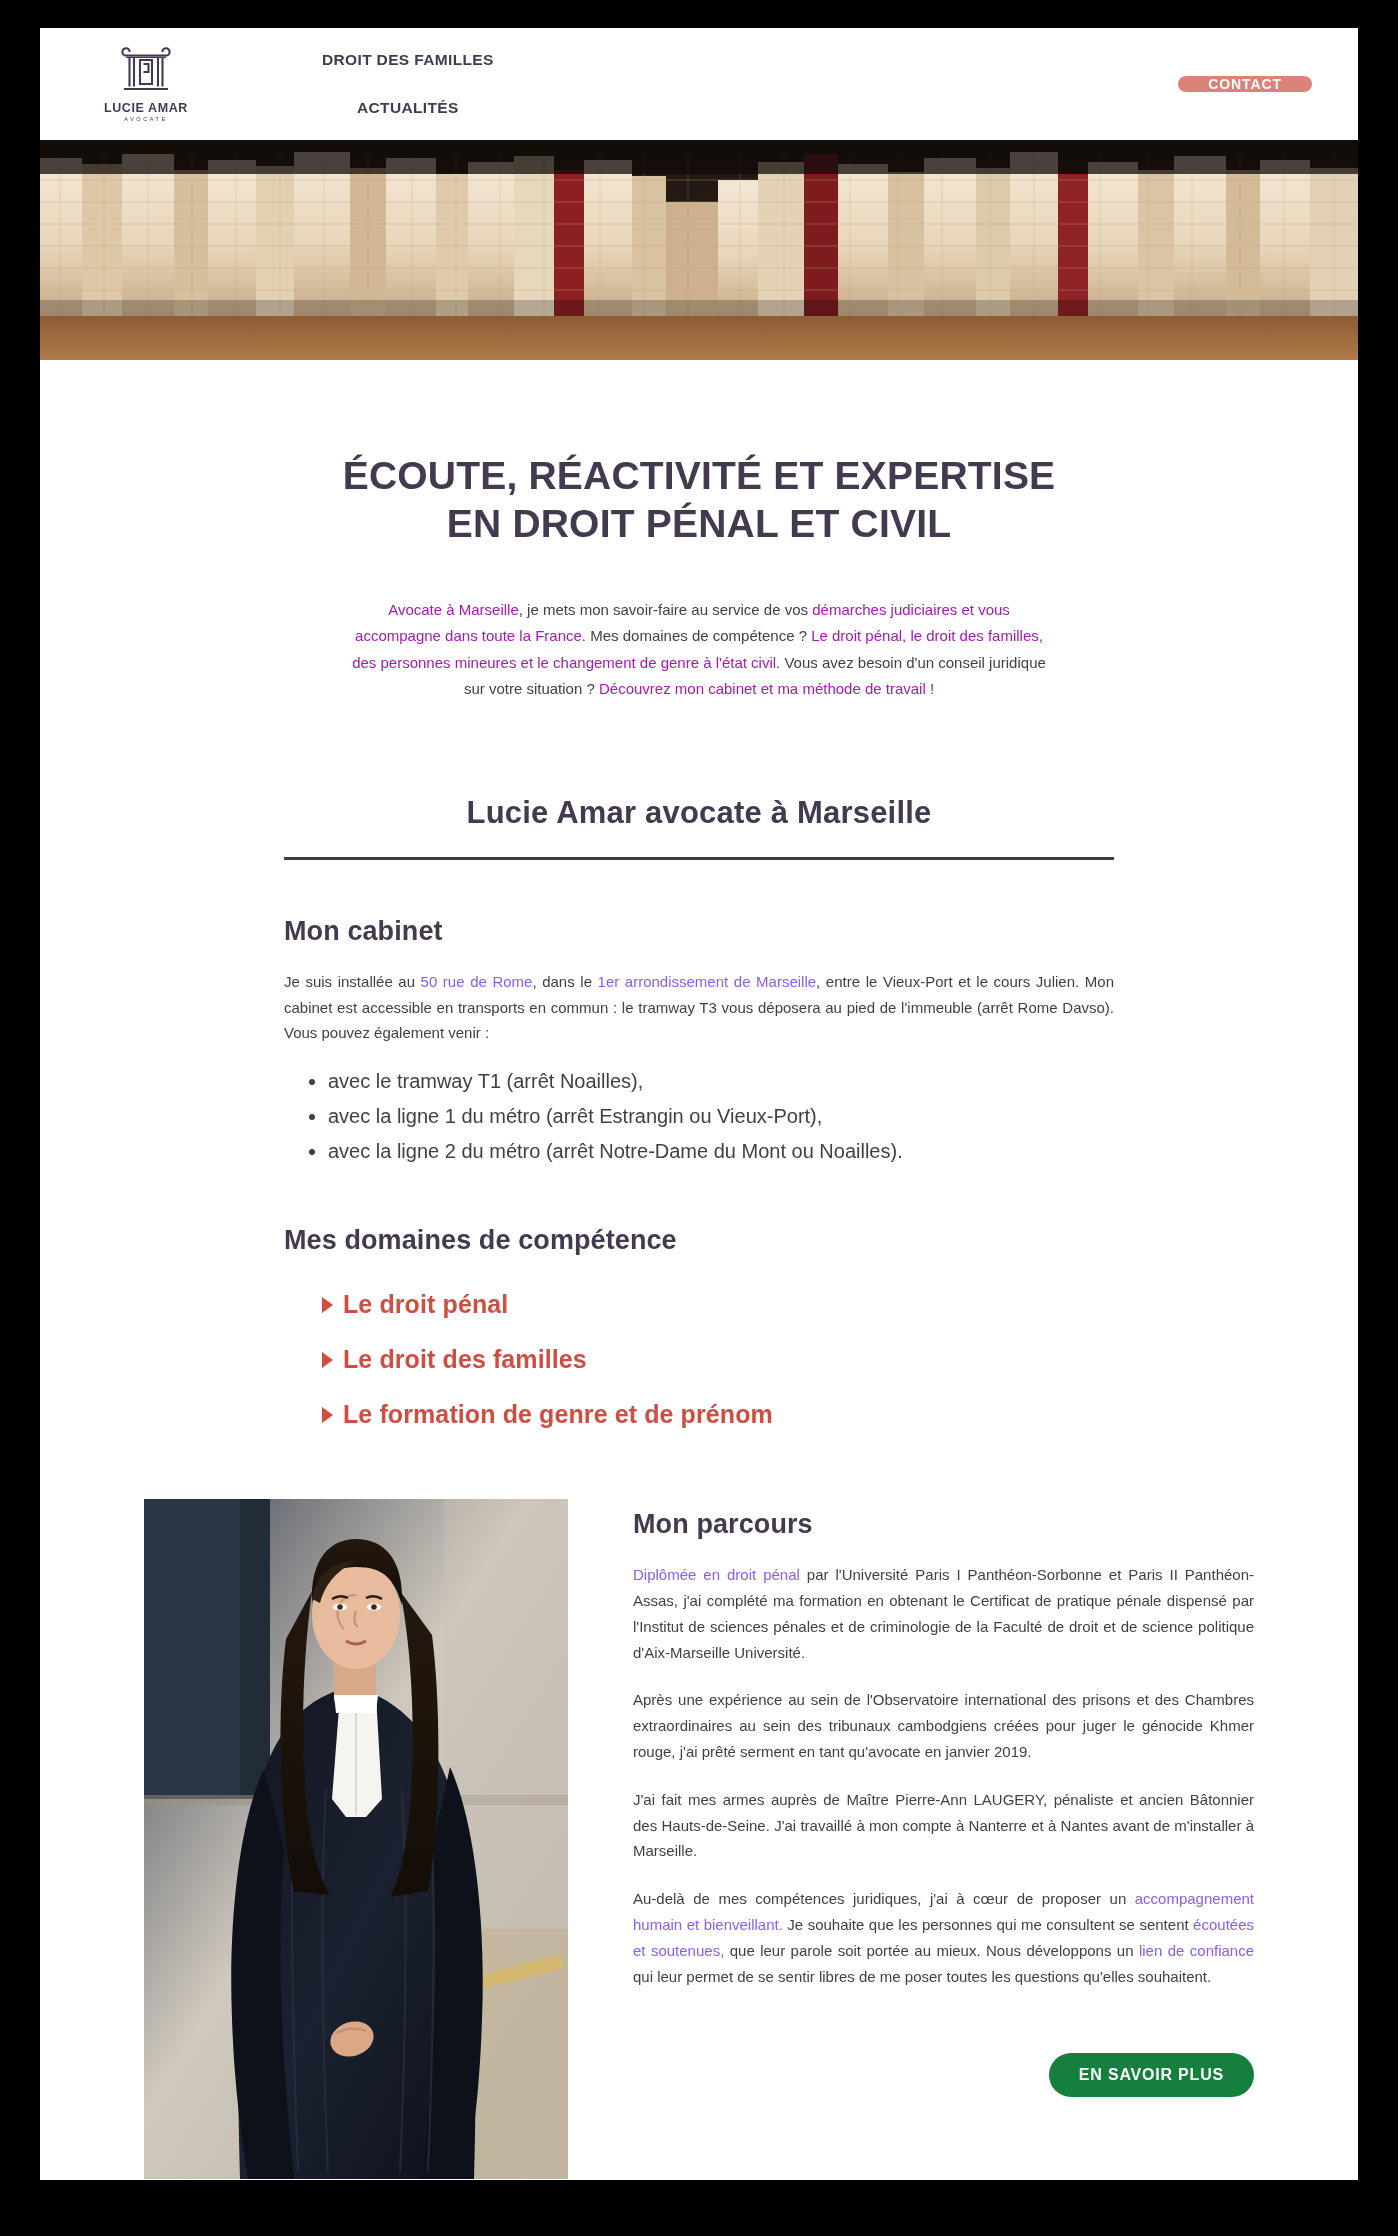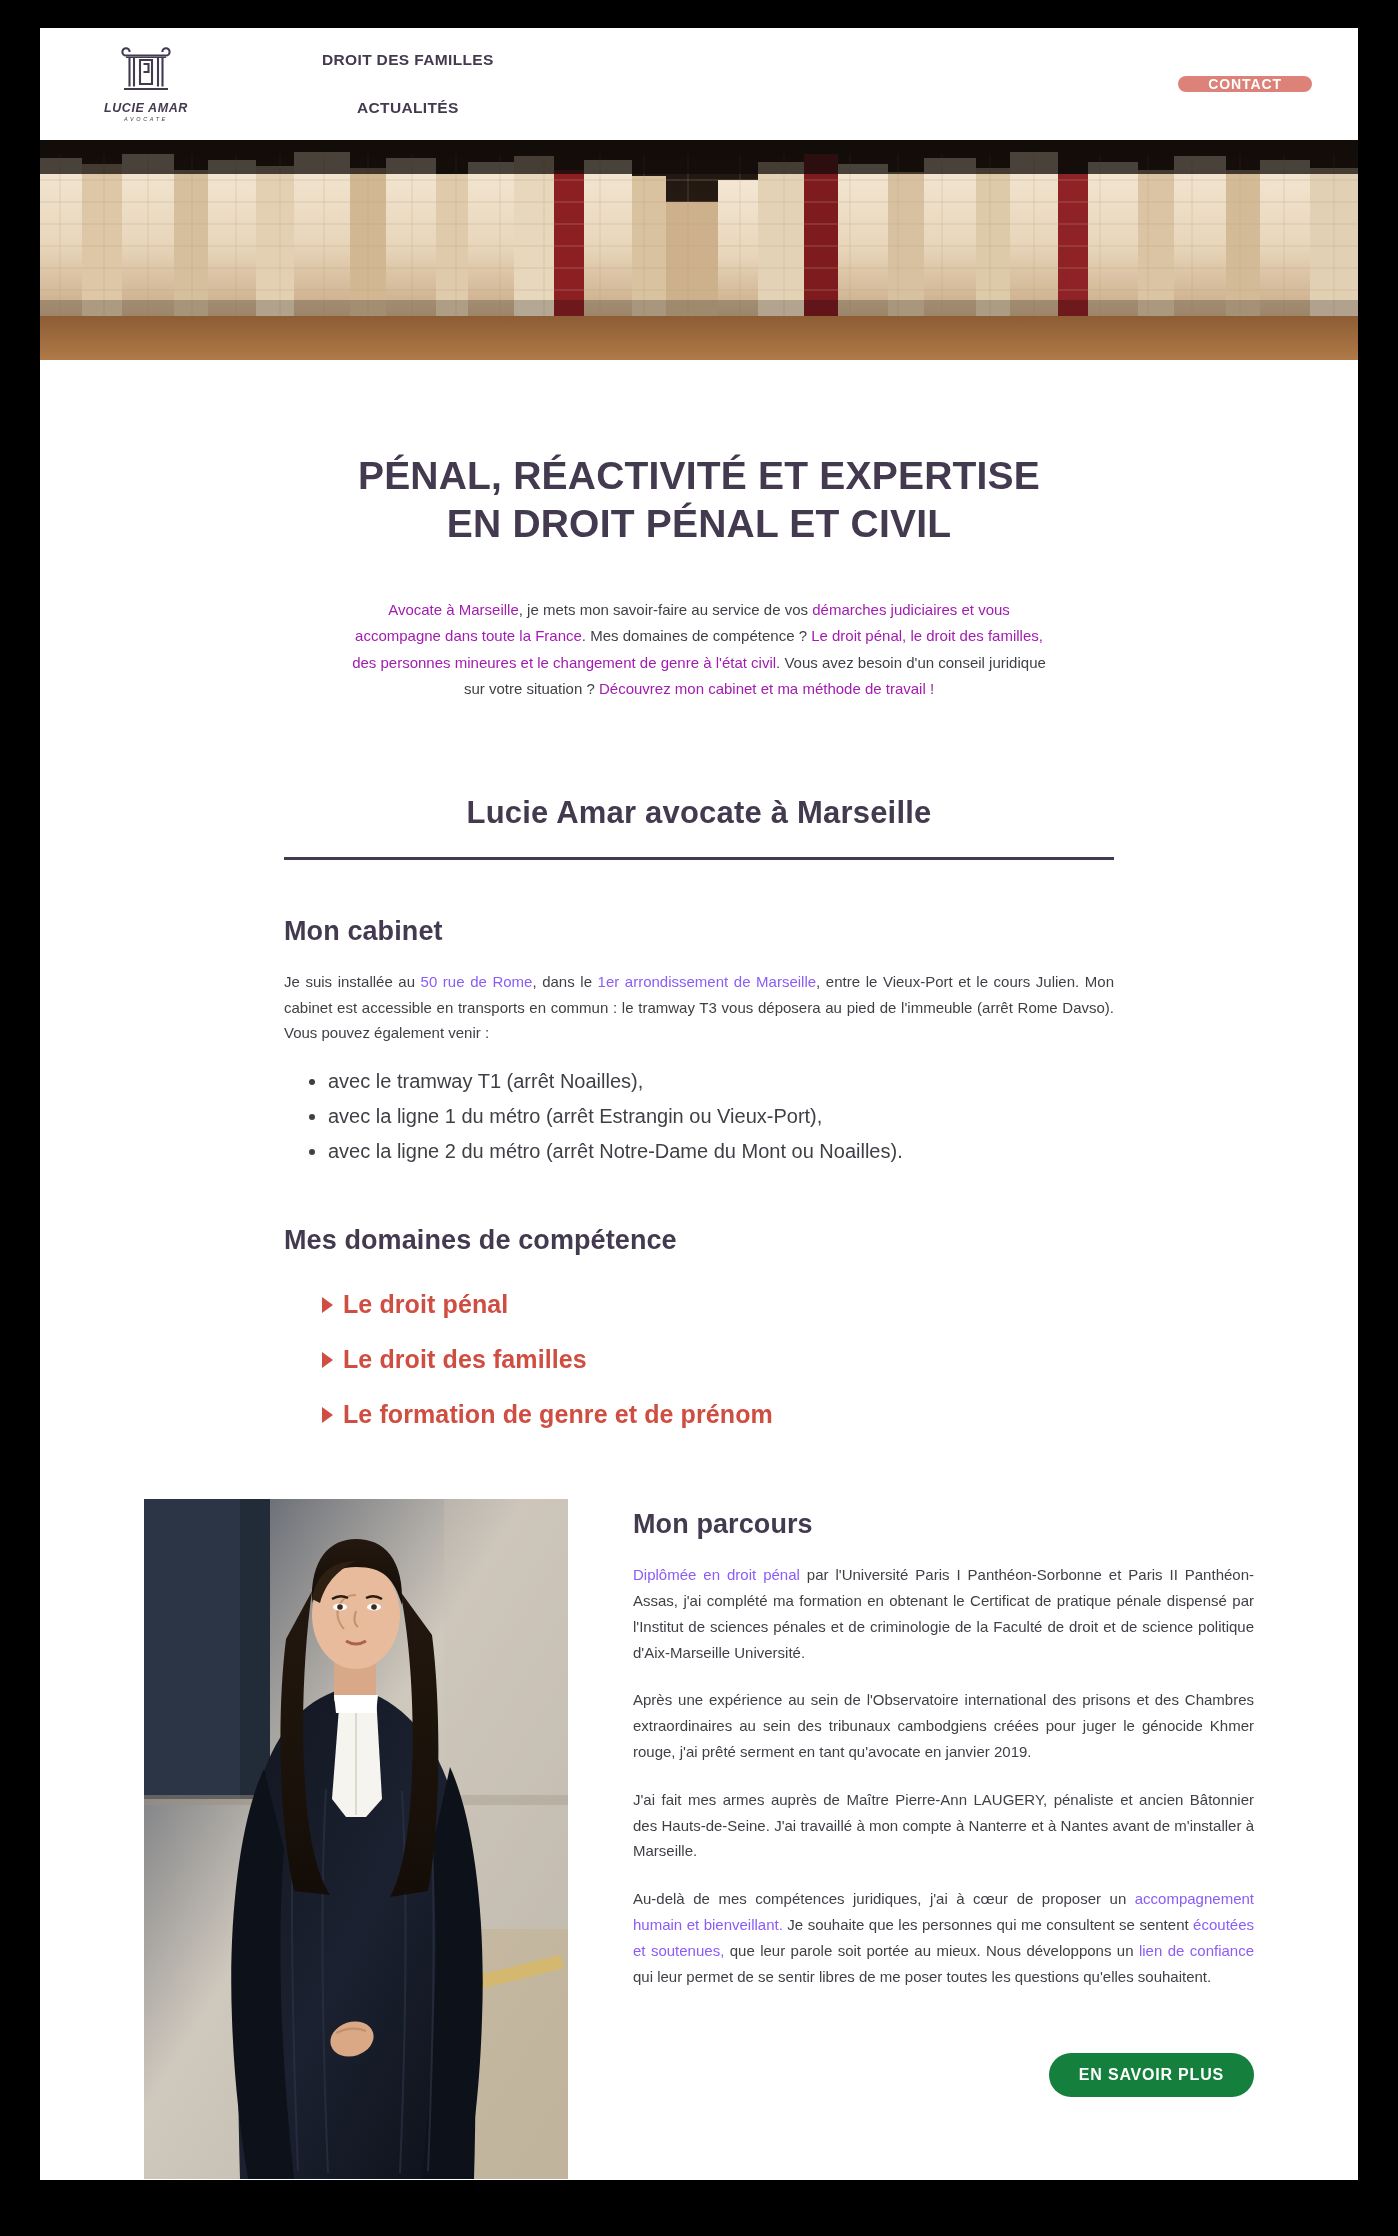--- a/index.html
+++ b/index.html
@@ -34,21 +34,20 @@
     padding: 0 46px 0 50px;
     box-sizing: border-box;
   }
   .logo-block {
     width: 112px;
     display: flex;
     flex-direction: column;
     align-items: center;
     justify-content: center;
     flex: none;
-    font-style: italic;
   }
   .logo-mark { display:block; }
   .logo-name {
     font-size: 12.5px;
     letter-spacing: 0.6px;
     font-weight: 700;
     color: #433a50;
     margin-top: 2px;
     line-height: 1;
   }
@@ -355,21 +354,21 @@
         </g>
         <rect x="0" y="0" width="1318" height="34" fill="#100b08" opacity="0.75"></rect>
         <rect x="0" y="160" width="1318" height="16" fill="#000000" opacity="0.22"></rect>
       </g>
     </svg>
   </div>
 
   <main class="content">
 
     <h1 class="headline">
-      <span>PÉNAL, RÉACTIVITÉ ET EXPERTISE</span><br>
+      <span>ÉCOUTE, RÉACTIVITÉ ET EXPERTISE</span><br>
       <span>EN DROIT PÉNAL ET CIVIL</span>
     </h1>
 
     <p class="intro-para"><b>Avocate à Marseille</b><span>, je mets mon savoir-faire au service de vos </span><b>démarches judiciaires et vous accompagne dans toute la France</b><span>. Mes domaines de compétence ? </span><b>Le droit pénal, le droit des familles, des personnes mineures et le changement de genre à l'état civil</b><span>. Vous avez besoin d'un conseil juridique sur votre situation ? </span><b>Découvrez mon cabinet et ma méthode de travail !</b></p>
 
     <div class="section-title-wrap">
       <h2 class="section-title">Lucie Amar avocate à Marseille</h2>
       <div class="title-rule"></div>
     </div>
 

